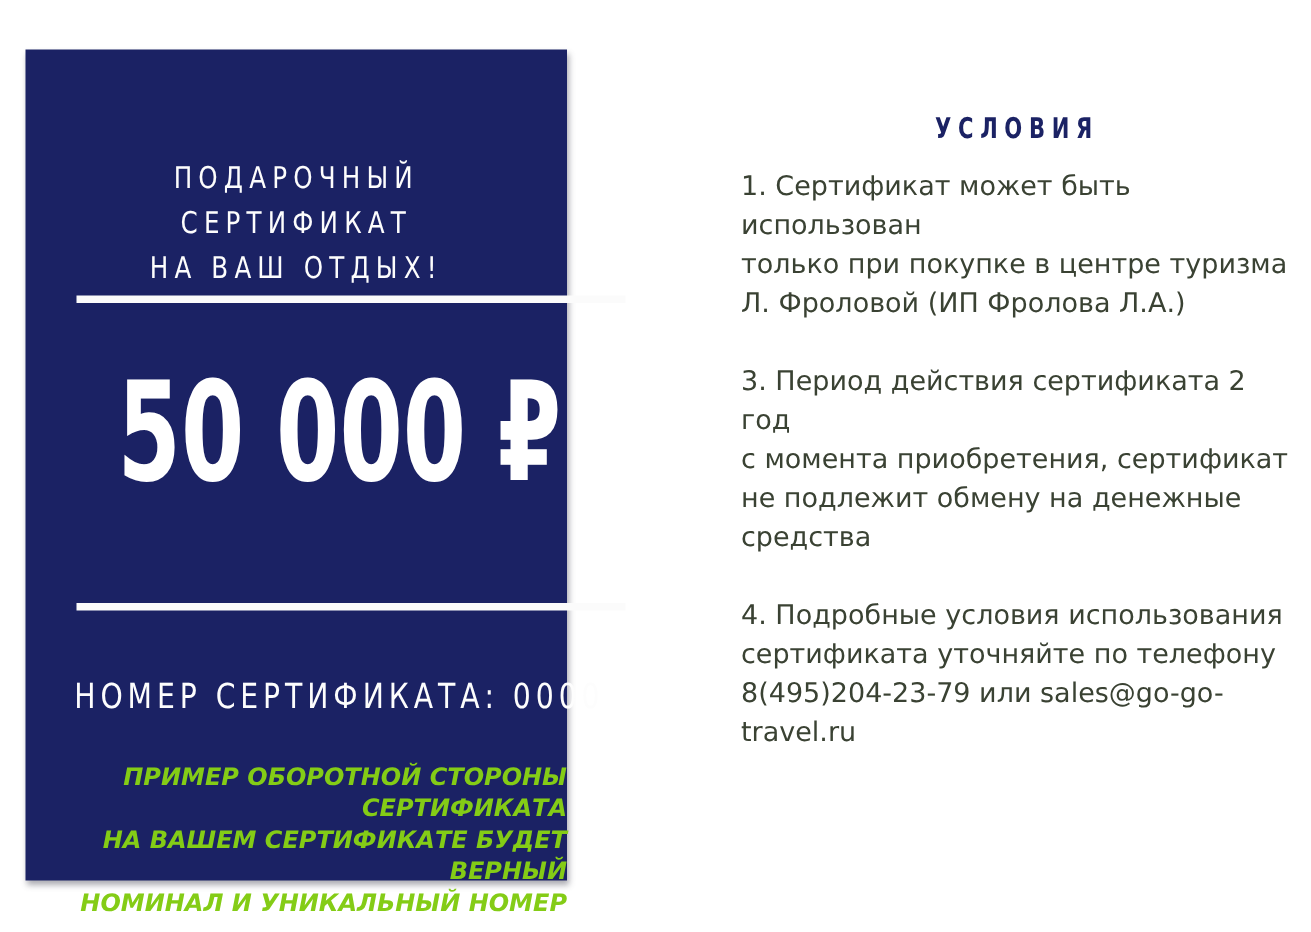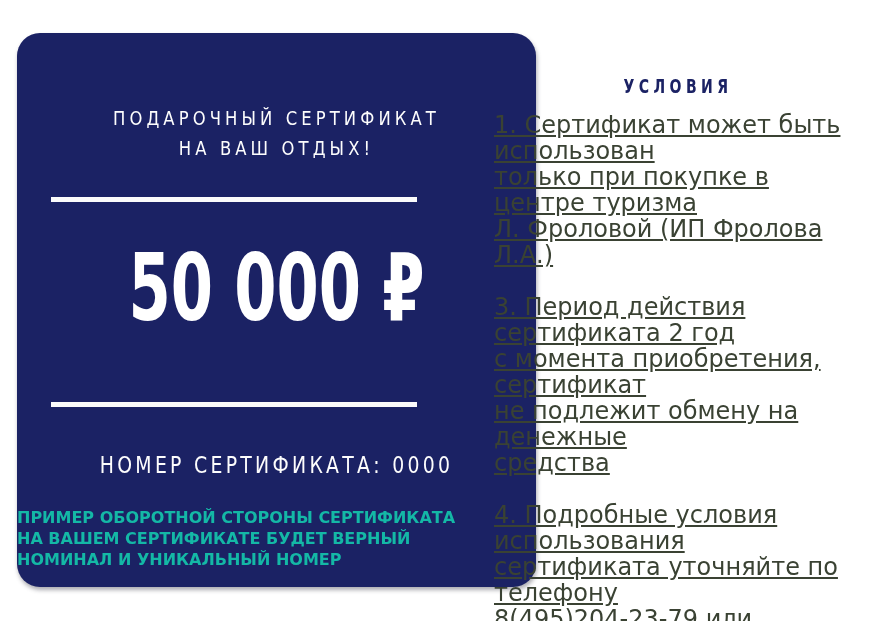--- a/index.html
+++ b/index.html
@@ -14,25 +14,24 @@
     height: 621px;
     background: #ffffff;
     overflow: hidden;
   }
 
   
   .card {
     position: absolute;
     left: 17px;
     top: 33px;
-    width: 519px;
+    width: 361px;
     height: 554px;
     background: #1b2264;
     box-shadow: 1px 3px 4px rgba(70, 70, 85, 0.45);
-    border-radius: 23px;
   }
   .card-title {
     position: absolute;
     top: 70px;
     left: 0;
     width: 100%;
     text-align: center;
     color: #fdfdfd;
     font-size: 20px;
     line-height: 30px;
@@ -73,26 +72,27 @@
     line-height: 26px;
     letter-spacing: 4px;
     white-space: nowrap;
     transform: scaleX(0.82);
   }
   .disclaimer {
     position: absolute;
     top: 474px;
     left: 0;
     width: 100%;
-    text-align: left;
-    color: #14b8a6;
+    text-align: right;
+    color: #84cc16;
     font-weight: bold;
     font-size: 16px;
     line-height: 21px;
     white-space: pre-line;
+    font-style: italic;
   }
 
   
   .conditions {
     position: absolute;
     left: 494px;
     top: 76px;
     width: 368px;
     color: #3a4233;
   }
@@ -101,24 +101,23 @@
     text-align: center;
     color: #1b2264;
     font-weight: bold;
     font-size: 19px;
     line-height: 20px;
     letter-spacing: 6px;
     transform: scaleX(0.74);
   }
   .condition-item {
     margin: 0 0 26px 0;
-    font-size: 24px;
+    font-size: 18px;
     line-height: 26px;
     white-space: pre-line;
-    text-decoration: underline;
   }
 </style>
 </head>
 <body>
 
 <div class="page">
 
   <div class="card">
     <div class="card-title">ПОДАРОЧНЫЙ СЕРТИФИКАТ
 НА ВАШ ОТДЫХ!</div>

